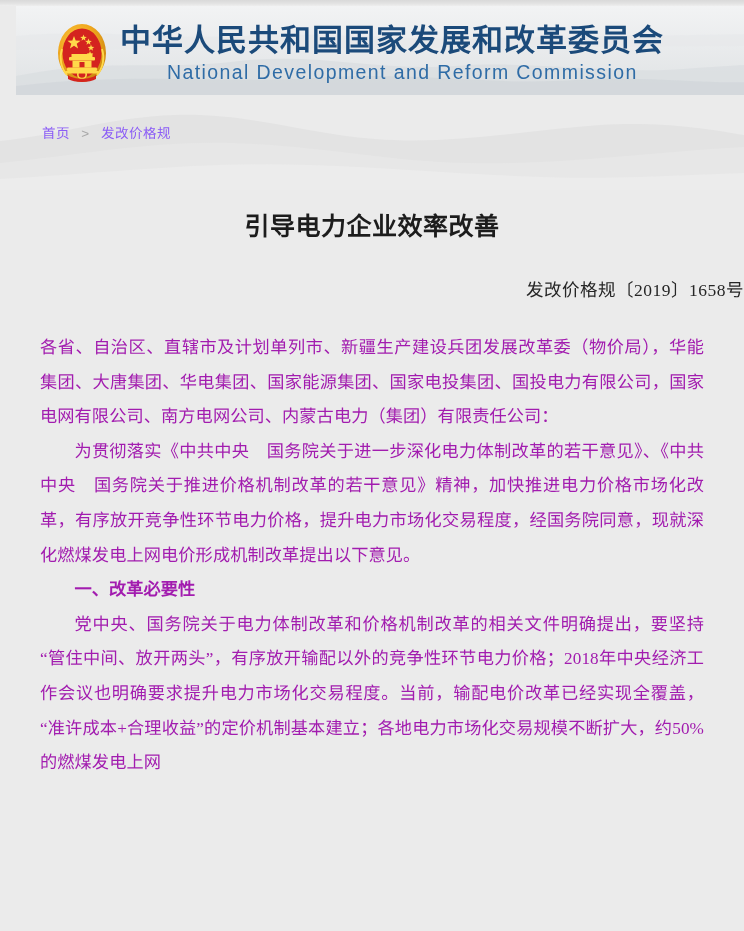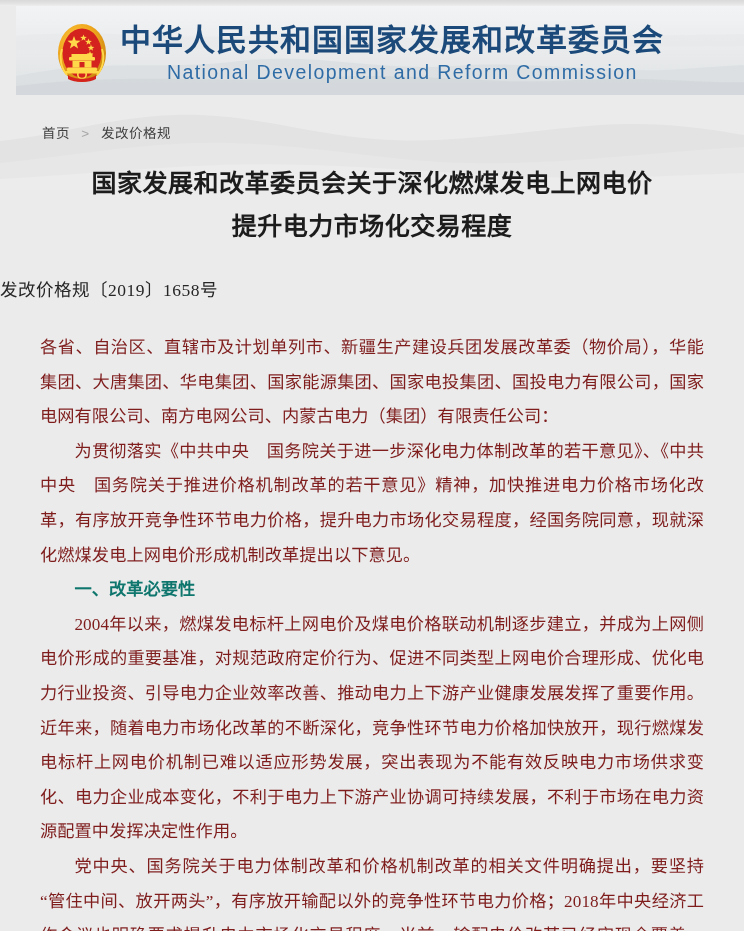--- a/index.html
+++ b/index.html
@@ -108,21 +108,21 @@
     position: absolute;
     top: 122px;
     left: 42px;
     font-family: "Liberation Sans", "DejaVu Sans", sans-serif;
     font-size: 13.5px;
     color: #8e8e8e;
     letter-spacing: .5px;
     white-space: nowrap;
     z-index: 4;
   }
-  .breadcrumb .crumb { color: #404040; text-decoration: none; }
+  .breadcrumb .crumb { color: #8b5cf6; text-decoration: none; }
   .breadcrumb .sep { margin: 0 7px; color: #a8a8a8; }
 
   
   .article {
     position: absolute;
     top: 150px;
     left: 0;
     width: 744px;
     z-index: 3;
   }
@@ -133,47 +133,47 @@
     font-size: 25px;
     font-weight: bold;
     color: #1c1c1c;
     text-align: center;
     line-height: 43px;
     letter-spacing: .5px;
   }
 
   .doc-number {
     margin-top: 28px;
-    text-align: left;
+    text-align: right;
     font-family: "Liberation Serif", "DejaVu Serif", serif;
     font-size: 17.5px;
     color: #262626;
     letter-spacing: .5px;
   }
 
   .doc-body {
     margin: 30px 40px 0 40px;
     width: 664px;
     box-sizing: border-box;
   }
   .doc-body p {
     margin: 0;
     font-family: "Liberation Serif", "DejaVu Serif", serif;
     font-size: 17.2px;
-    color: #7f1d1d;
+    color: #a21caf;
     line-height: 34.6px;
     text-align: justify;
     text-justify: inter-ideograph;
     letter-spacing: .1px;
   }
   .doc-body p.indent { text-indent: 2em; }
   .doc-body p.section-heading {
     text-indent: 2em;
     font-weight: bold;
-    color: #0f766e;
+    color: #a21caf;
   }
 </style>
 </head>
 <body>
 
 <div class="top-strip"></div>
 
 <div class="site-header">
   <svg class="hdr-watermark" viewBox="0 0 744 89" preserveAspectRatio="none">
     <defs>
@@ -242,26 +242,25 @@
 </div>
 
 <div class="breadcrumb">
   <a class="crumb" href="#">首页</a>
   <span class="sep">&gt;</span>
   <a class="crumb" href="#">发改价格规</a>
 </div>
 
 <div class="article">
   <h1 class="doc-title">
-    <span>国家发展和改革委员会关于深化燃煤发电上网电价</span><br>
-    <span>提升电力市场化交易程度</span>
+    <br>
+    <span>引导电力企业效率改善</span>
   </h1>
 
   <div class="doc-number">发改价格规〔2019〕1658号</div>
 
   <div class="doc-body" id="doc-body">
       <p class="">各省、自治区、直辖市及计划单列市、新疆生产建设兵团发展改革委（物价局），华能集团、大唐集团、华电集团、国家能源集团、国家电投集团、国投电力有限公司，国家电网有限公司、南方电网公司、内蒙古电力（集团）有限责任公司：</p>
       <p class="indent">为贯彻落实《中共中央　国务院关于进一步深化电力体制改革的若干意见》、《中共中央　国务院关于推进价格机制改革的若干意见》精神，加快推进电力价格市场化改革，有序放开竞争性环节电力价格，提升电力市场化交易程度，经国务院同意，现就深化燃煤发电上网电价形成机制改革提出以下意见。</p>
       <p class="section-heading">一、改革必要性</p>
-      <p class="indent">2004年以来，燃煤发电标杆上网电价及煤电价格联动机制逐步建立，并成为上网侧电价形成的重要基准，对规范政府定价行为、促进不同类型上网电价合理形成、优化电力行业投资、引导电力企业效率改善、推动电力上下游产业健康发展发挥了重要作用。近年来，随着电力市场化改革的不断深化，竞争性环节电力价格加快放开，现行燃煤发电标杆上网电价机制已难以适应形势发展，突出表现为不能有效反映电力市场供求变化、电力企业成本变化，不利于电力上下游产业协调可持续发展，不利于市场在电力资源配置中发挥决定性作用。</p>
       <p class="indent">党中央、国务院关于电力体制改革和价格机制改革的相关文件明确提出，要坚持“管住中间、放开两头”，有序放开输配以外的竞争性环节电力价格；2018年中央经济工作会议也明确要求提升电力市场化交易程度。当前，输配电价改革已经实现全覆盖，“准许成本+合理收益”的定价机制基本建立；各地电力市场化交易规模不断扩大，约50%的燃煤发电上网</p>
     </div>
 </div>
 
 </body></html>

